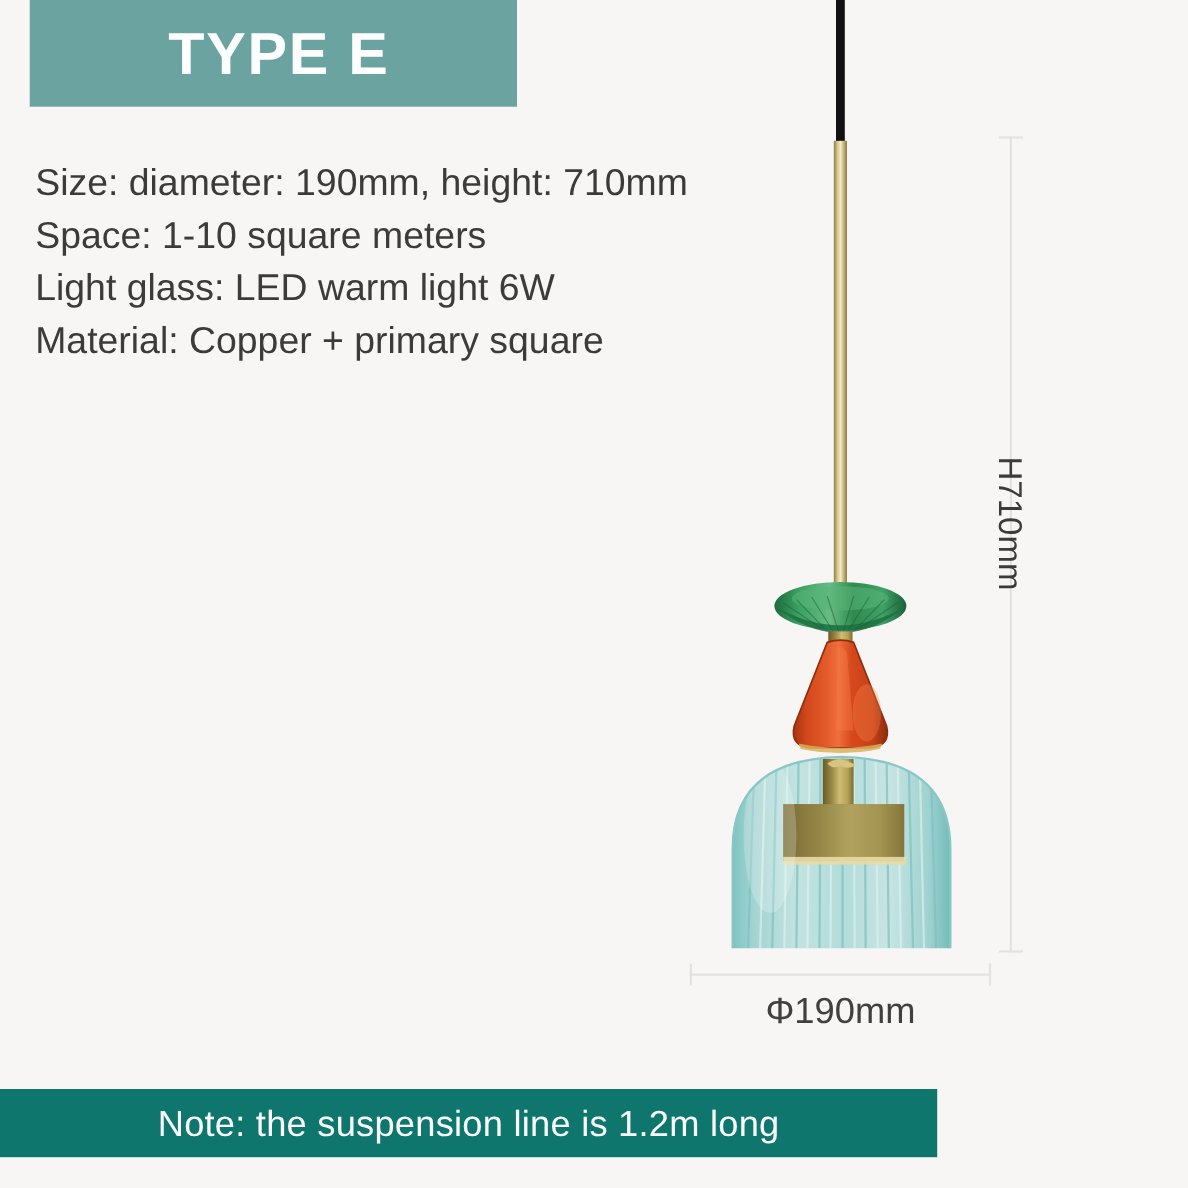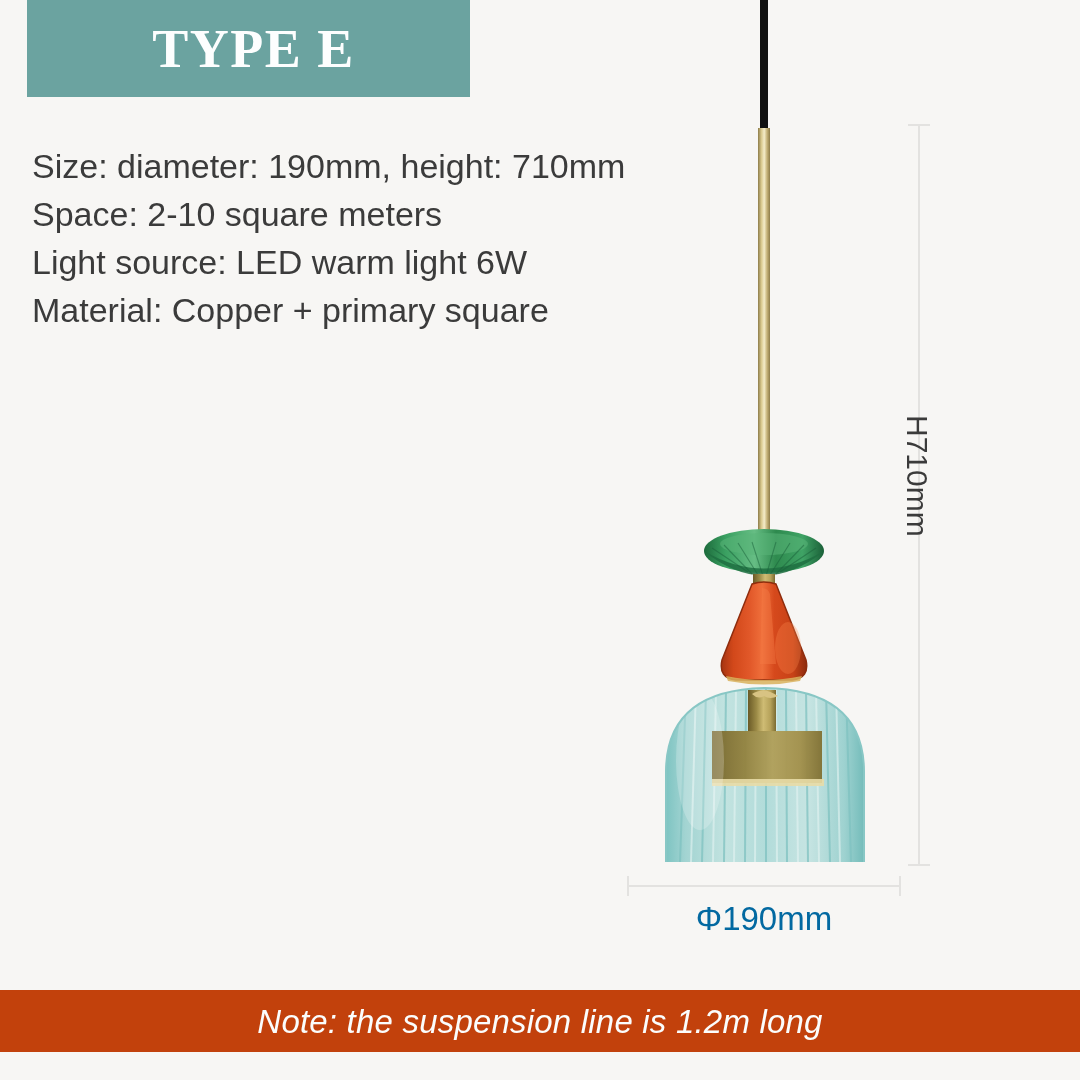--- a/index.html
+++ b/index.html
@@ -32,21 +32,20 @@
     align-items: center;
     justify-content: center;
   }
   #type-badge-label {
     color: #fdfefe;
     font-size: 54px;
     font-weight: 700;
     letter-spacing: 1.5px;
     line-height: 1;
     padding-left: 10px;
-    font-family: Liberation Serif, serif;
   }
 
   
   #spec-list {
     position: absolute;
     left: 32px;
     top: 142px;
     width: 800px;
   }
   .spec-line {
@@ -126,57 +125,56 @@
   }
   .dim-cap-left { left: 0; }
   .dim-cap-right { right: 0; }
   #dim-width-label {
     position: absolute;
     left: 627px;
     top: 900px;
     width: 274px;
     text-align: center;
     font-size: 33px;
-    color: #0369a1;
+    color: #404040;
     white-space: nowrap;
   }
 
   
   #footer-note {
     position: absolute;
     left: 0;
     top: 990px;
-    width: 1080px;
+    width: 852px;
     height: 62px;
-    background: #c2410c;
+    background: #0f766e;
     display: flex;
     align-items: center;
     justify-content: center;
-    font-style: italic;
   }
   #footer-note-label {
     color: #fbfdfd;
     font-size: 33px;
     line-height: 1;
     letter-spacing: 0.2px;
   }
 </style>
 </head>
 <body>
 
 <div id="page">
 
   <div id="type-badge">
     <span id="type-badge-label">TYPE E</span>
   </div>
 
   <div id="spec-list">
     <div class="spec-line">Size: diameter: 190mm, height: 710mm</div>
-    <div class="spec-line">Space: 2-10 square meters</div>
-    <div class="spec-line">Light source: LED warm light 6W</div>
+    <div class="spec-line">Space: 1-10 square meters</div>
+    <div class="spec-line">Light glass: LED warm light 6W</div>
     <div class="spec-line">Material: Copper + primary square</div>
   </div>
 
   <svg id="lamp" viewBox="0 0 1080 1080">
     <defs>
       <linearGradient id="rodGrad" x1="0" y1="0" x2="1" y2="0">
         <stop offset="0%" stop-color="#8d7c49"></stop>
         <stop offset="28%" stop-color="#d8c88d"></stop>
         <stop offset="52%" stop-color="#f4ecc9"></stop>
         <stop offset="75%" stop-color="#c5b278"></stop>

